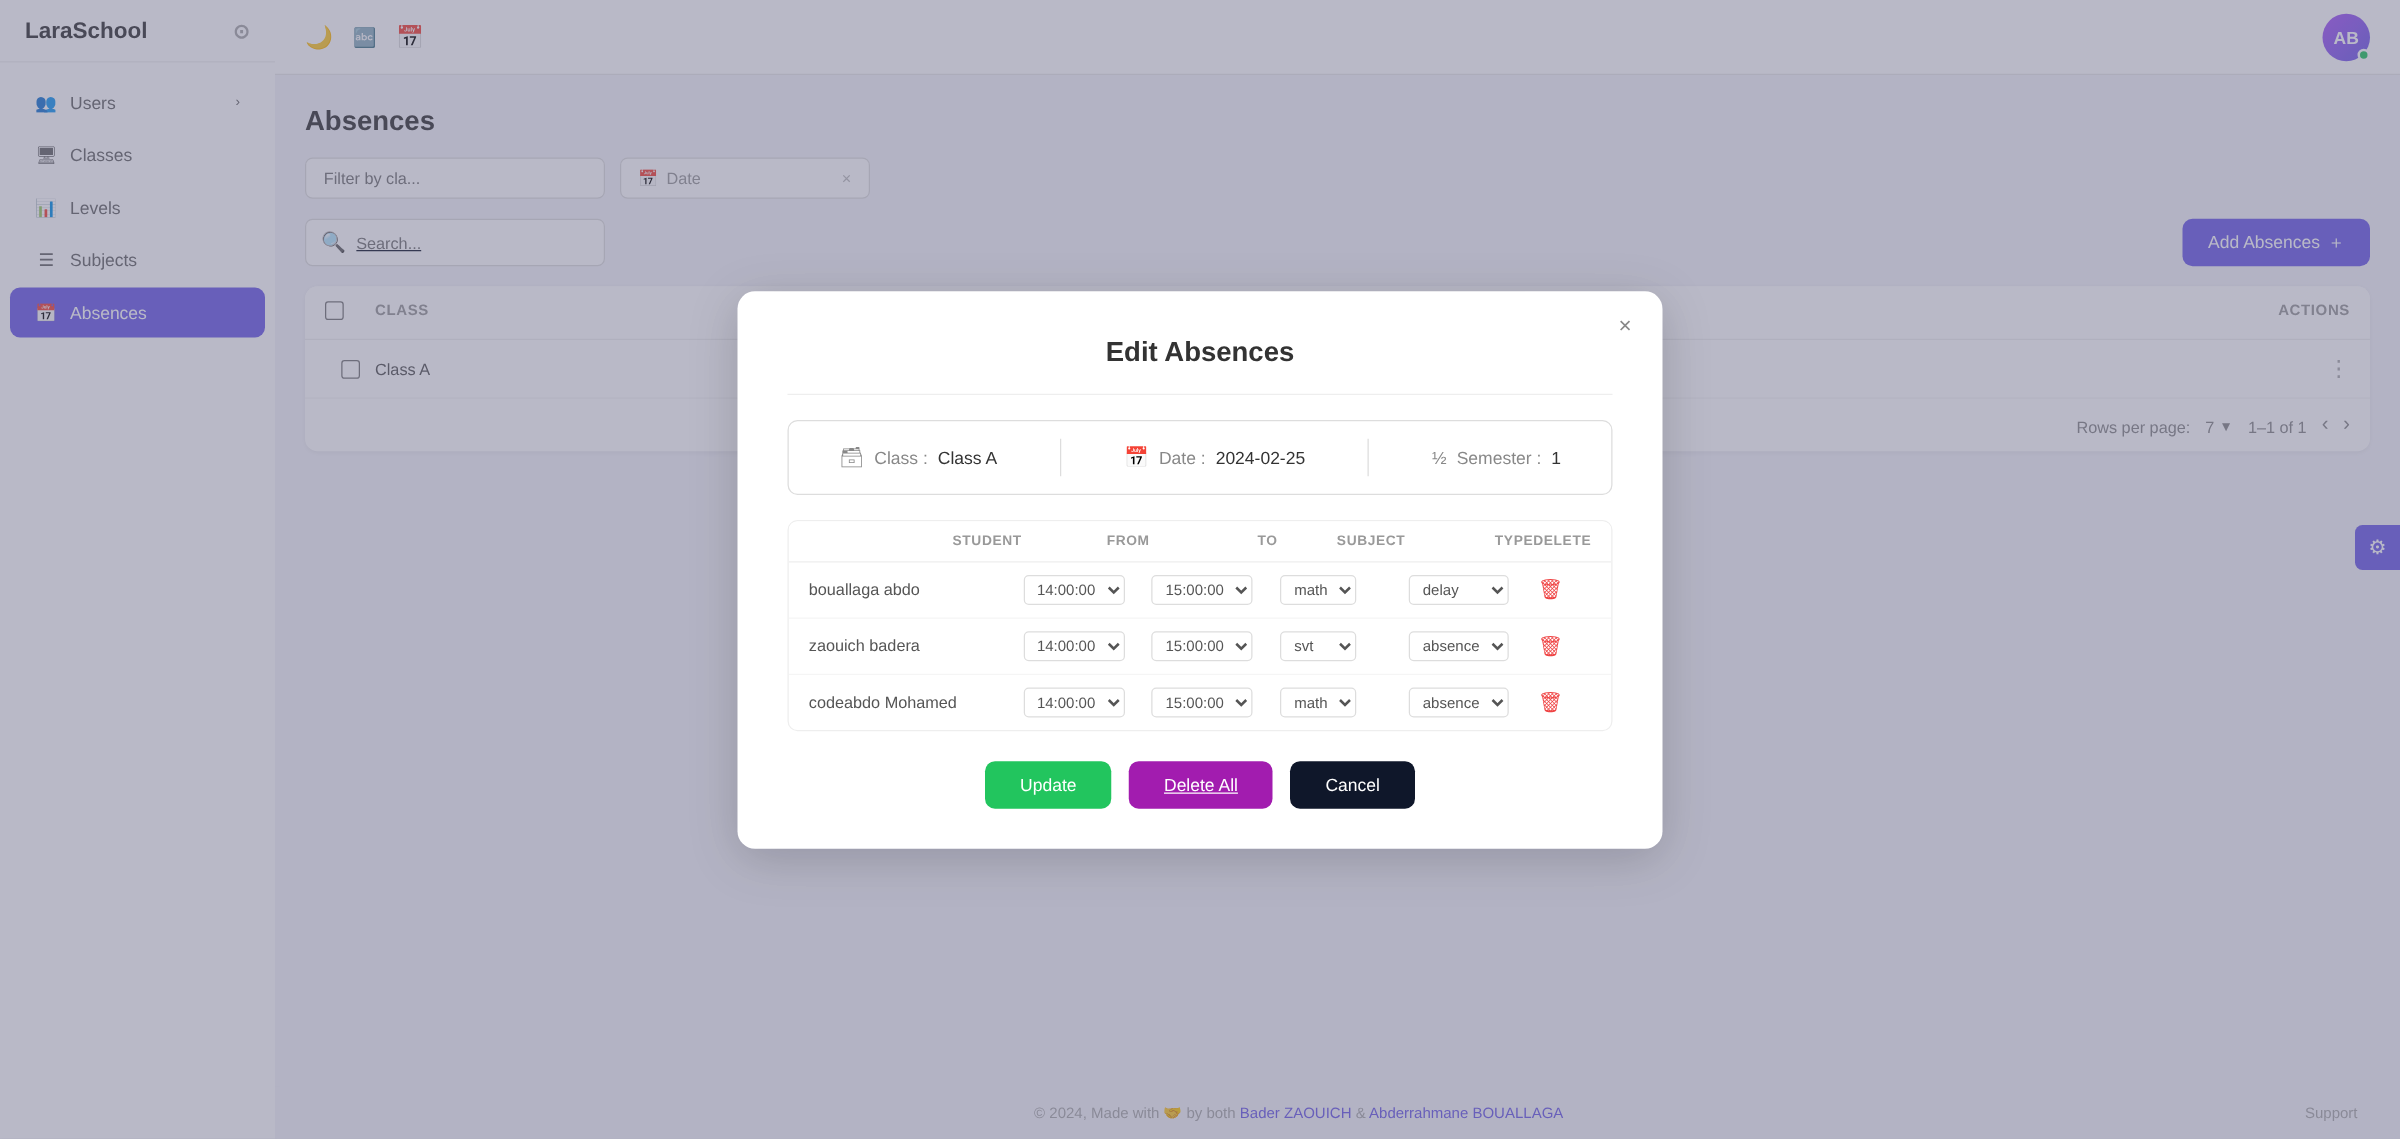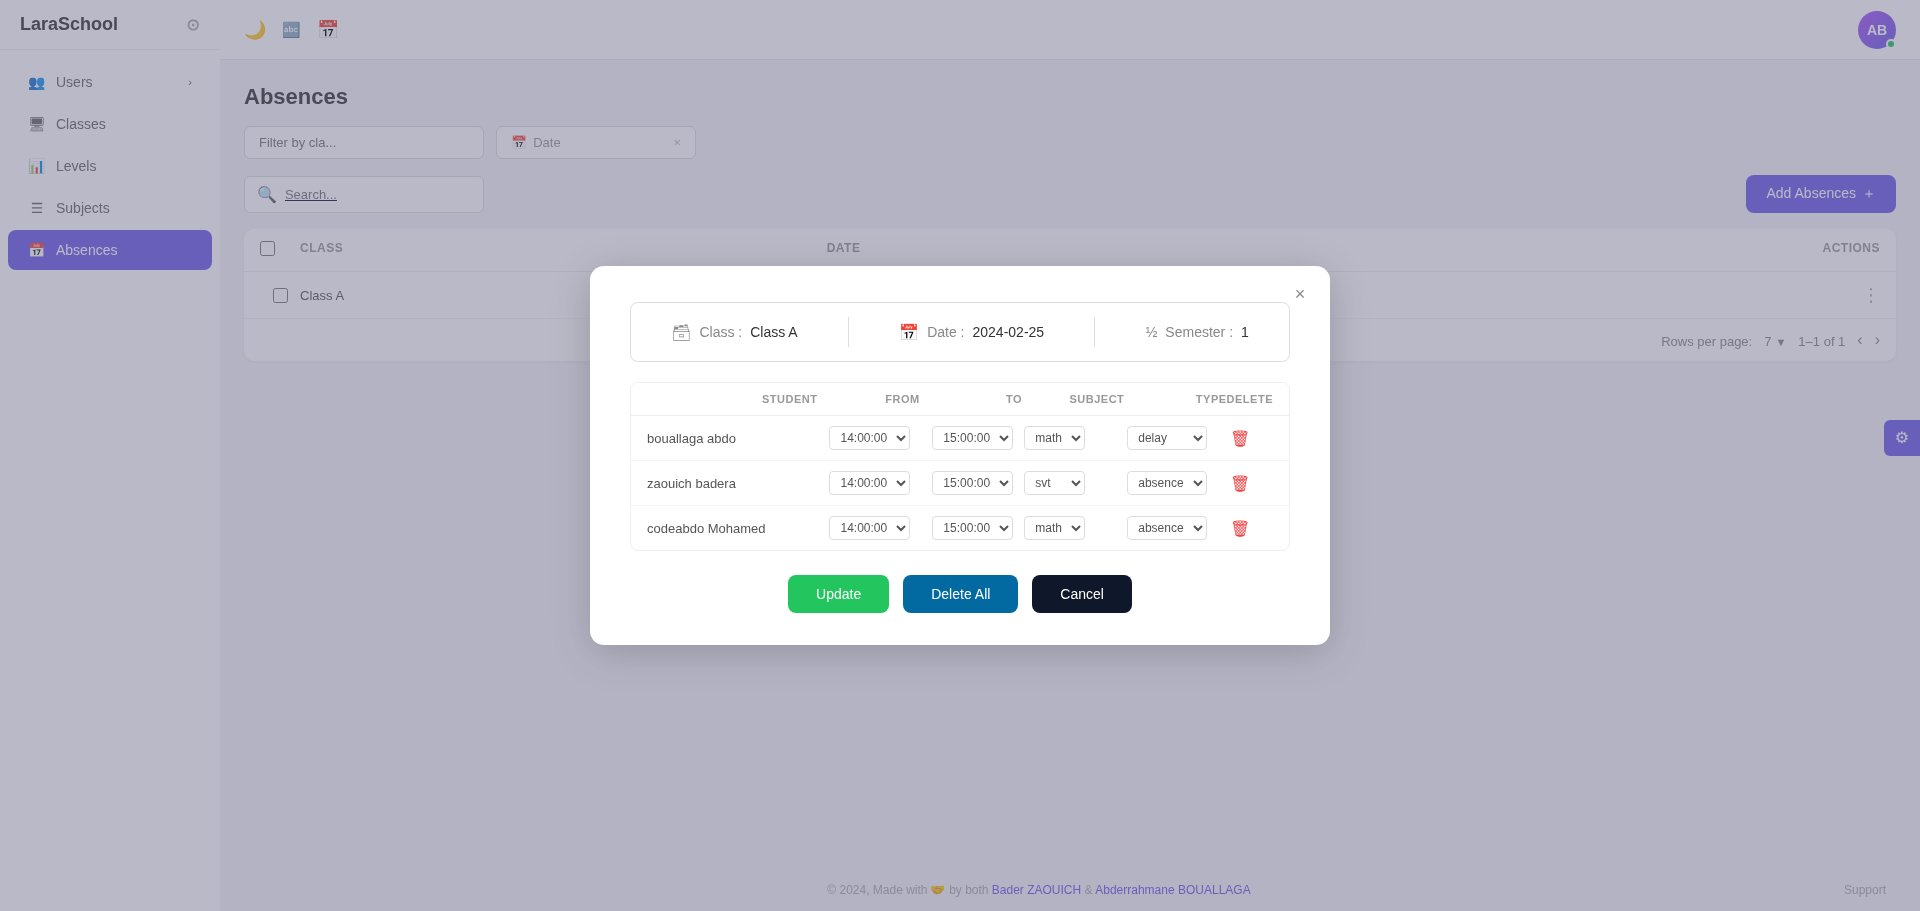--- a/index.html
+++ b/index.html
@@ -296,21 +296,20 @@
       font-size: 13px;
       color: #555;
     }
     .students-table-row:last-child { border-bottom: none; }
     .time-select {
       display: flex;
       align-items: center;
       gap: 4px;
       font-size: 13px;
       color: #555;
-      justify-content: center;
     }
     .time-select select {
       border: 1px solid #ddd;
       border-radius: 4px;
       padding: 3px 6px;
       font-size: 12px;
       color: #555;
       background: #fff;
       cursor: pointer;
     }
@@ -334,24 +333,25 @@
       justify-content: center;
       gap: 14px;
     }
     .btn-update {
       background: #22c55e; color: #fff;
       border: none; border-radius: 8px;
       padding: 11px 28px; font-size: 14px; font-weight: 500;
       cursor: pointer;
     }
     .btn-delete-all {
-      background: #0369a1; color: #fff;
+      background: #a21caf; color: #fff;
       border: none; border-radius: 8px;
       padding: 11px 28px; font-size: 14px; font-weight: 500;
       cursor: pointer;
+      text-decoration: underline;
     }
     .btn-cancel {
       background: #0f172a; color: #fff;
       border: none; border-radius: 8px;
       padding: 11px 28px; font-size: 14px; font-weight: 500;
       cursor: pointer;
     }
     .checkbox-cell { display: flex; align-items: center; justify-content: center; }
     input[type="checkbox"] { width: 15px; height: 15px; cursor: pointer; accent-color: #6c5ce7; }
   </style>
@@ -468,20 +468,21 @@
   </div>
 </div>
 
 <div class="overlay">
   <div class="modal">
 
     <button class="modal-close">
       <span>×</span>
     </button>
 
+    <div class="modal-title">Edit Absences</div>
 
     <div class="modal-info-bar">
       <div class="modal-info-item">
         <span class="modal-info-icon">🗃</span>
         <span class="modal-info-label">Class :</span>
         <span class="modal-info-value">Class A</span>
       </div>
       <div class="modal-divider"></div>
       <div class="modal-info-item">
         <span class="modal-info-icon">📅</span>

